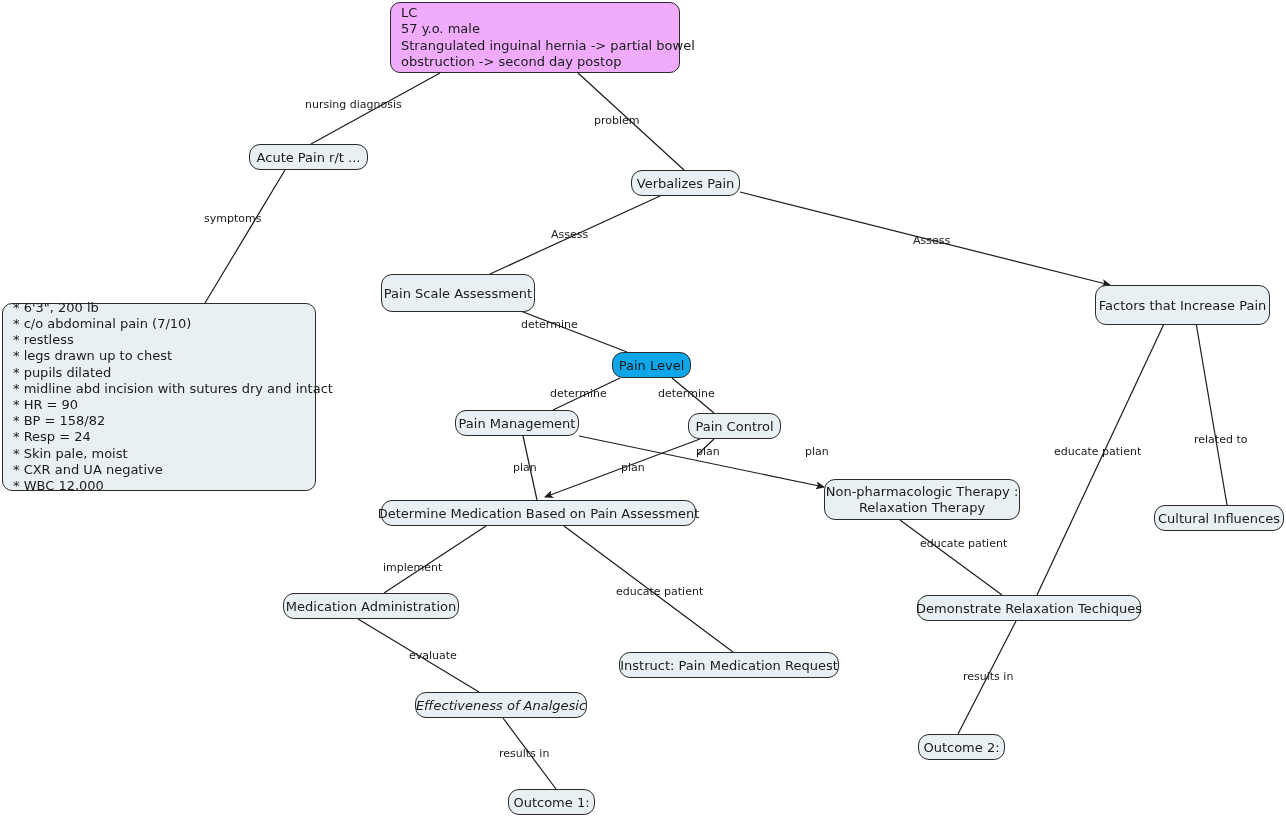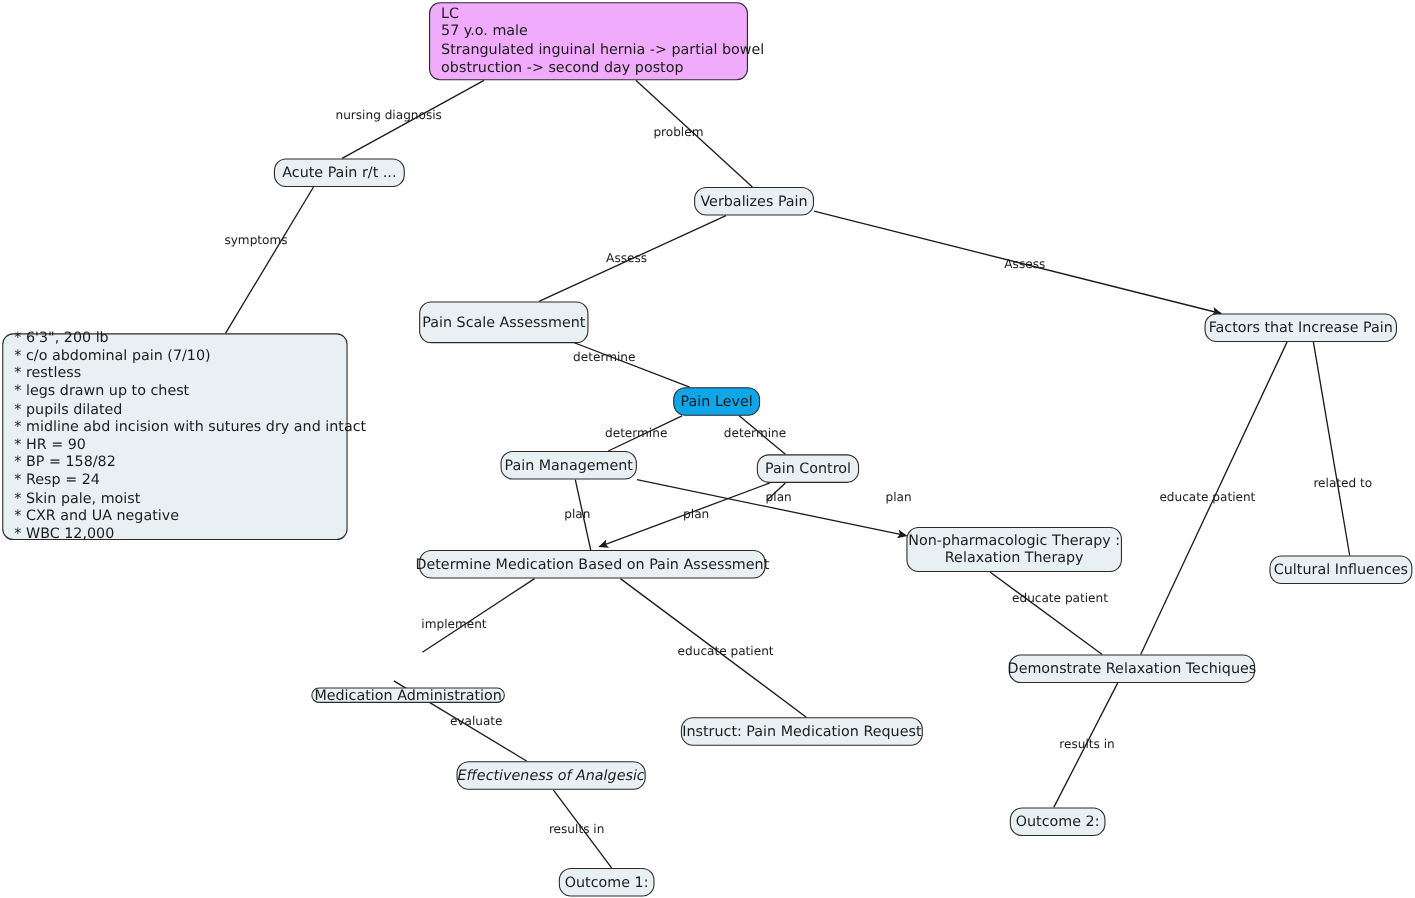--- a/index.html
+++ b/index.html
@@ -110,29 +110,29 @@
 * pupils dilated
 * midline abd incision with sutures dry and intact
 * HR = 90
 * BP = 158/82
 * Resp = 24
 * Skin pale, moist
 * CXR and UA negative
 * WBC 12,000</div>
       <div class="node" style="left: 631px; top: 170px; width: 109px; height: 26px; background: rgb(233, 240, 243); border-color: rgb(43, 43, 43);">Verbalizes Pain</div>
       <div class="node" style="left: 381px; top: 274px; width: 154px; height: 38px; background: rgb(233, 240, 243); border-color: rgb(43, 43, 43);">Pain Scale Assessment</div>
-      <div class="node" style="left: 1095px; top: 285px; width: 175px; height: 26px; background: rgb(233, 240, 243); border-color: rgb(43, 43, 43);">Factors that Increase Pain</div>
+      <div class="node" style="left: 1095px; top: 285px; width: 175px; height: 40px; background: rgb(233, 240, 243); border-color: rgb(43, 43, 43);">Factors that Increase Pain</div>
       <div class="node" style="left: 612px; top: 352px; width: 79px; height: 26px; background: #0ea5e9; border-color: rgb(43, 43, 43);">Pain Level</div>
       <div class="node" style="left: 455px; top: 410px; width: 124px; height: 26px; background: rgb(233, 240, 243); border-color: rgb(43, 43, 43);">Pain Management</div>
       <div class="node" style="left: 688px; top: 413px; width: 93px; height: 26px; background: rgb(233, 240, 243); border-color: rgb(43, 43, 43);">Pain Control</div>
       <div class="node two-line" style="left: 824px; top: 479px; width: 196px; height: 41px; background: rgb(233, 240, 243); border-color: rgb(43, 43, 43);">Non-pharmacologic Therapy :
 Relaxation Therapy</div>
       <div class="node" style="left: 1154px; top: 505px; width: 130px; height: 26px; background: rgb(233, 240, 243); border-color: rgb(43, 43, 43);">Cultural Influences</div>
       <div class="node" style="left: 381px; top: 500px; width: 315px; height: 26px; background: rgb(233, 240, 243); border-color: rgb(43, 43, 43);">Determine Medication Based on Pain Assessment</div>
-      <div class="node" style="left: 283px; top: 625px; width: 176px; height: 14px; background: rgb(233, 240, 243); border-color: rgb(43, 43, 43);">Medication Administration</div>
+      <div class="node" style="left: 283px; top: 593px; width: 176px; height: 26px; background: rgb(233, 240, 243); border-color: rgb(43, 43, 43);">Medication Administration</div>
       <div class="node" style="left: 917px; top: 595px; width: 224px; height: 26px; background: rgb(233, 240, 243); border-color: rgb(43, 43, 43);">Demonstrate Relaxation Techiques</div>
       <div class="node" style="left: 619px; top: 652px; width: 220px; height: 26px; background: rgb(233, 240, 243); border-color: rgb(43, 43, 43);">Instruct: Pain Medication Request</div>
       <div class="node" style="left: 415px; top: 692px; width: 172px; height: 26px; background: rgb(233, 240, 243); border-color: rgb(43, 43, 43); font-style: italic;">Effectiveness of Analgesic</div>
       <div class="node" style="left: 918px; top: 734px; width: 87px; height: 26px; background: rgb(233, 240, 243); border-color: rgb(43, 43, 43);">Outcome 2:</div>
       <div class="node" style="left: 508px; top: 789px; width: 87px; height: 26px; background: rgb(233, 240, 243); border-color: rgb(43, 43, 43);">Outcome 1:</div>
     </div>
   <div id="label-layer">
       <div class="edge-label" style="left: 305px; top: 98px;">nursing diagnosis</div>
       <div class="edge-label" style="left: 594px; top: 114px;">problem</div>
       <div class="edge-label" style="left: 204px; top: 212px;">symptoms</div>

